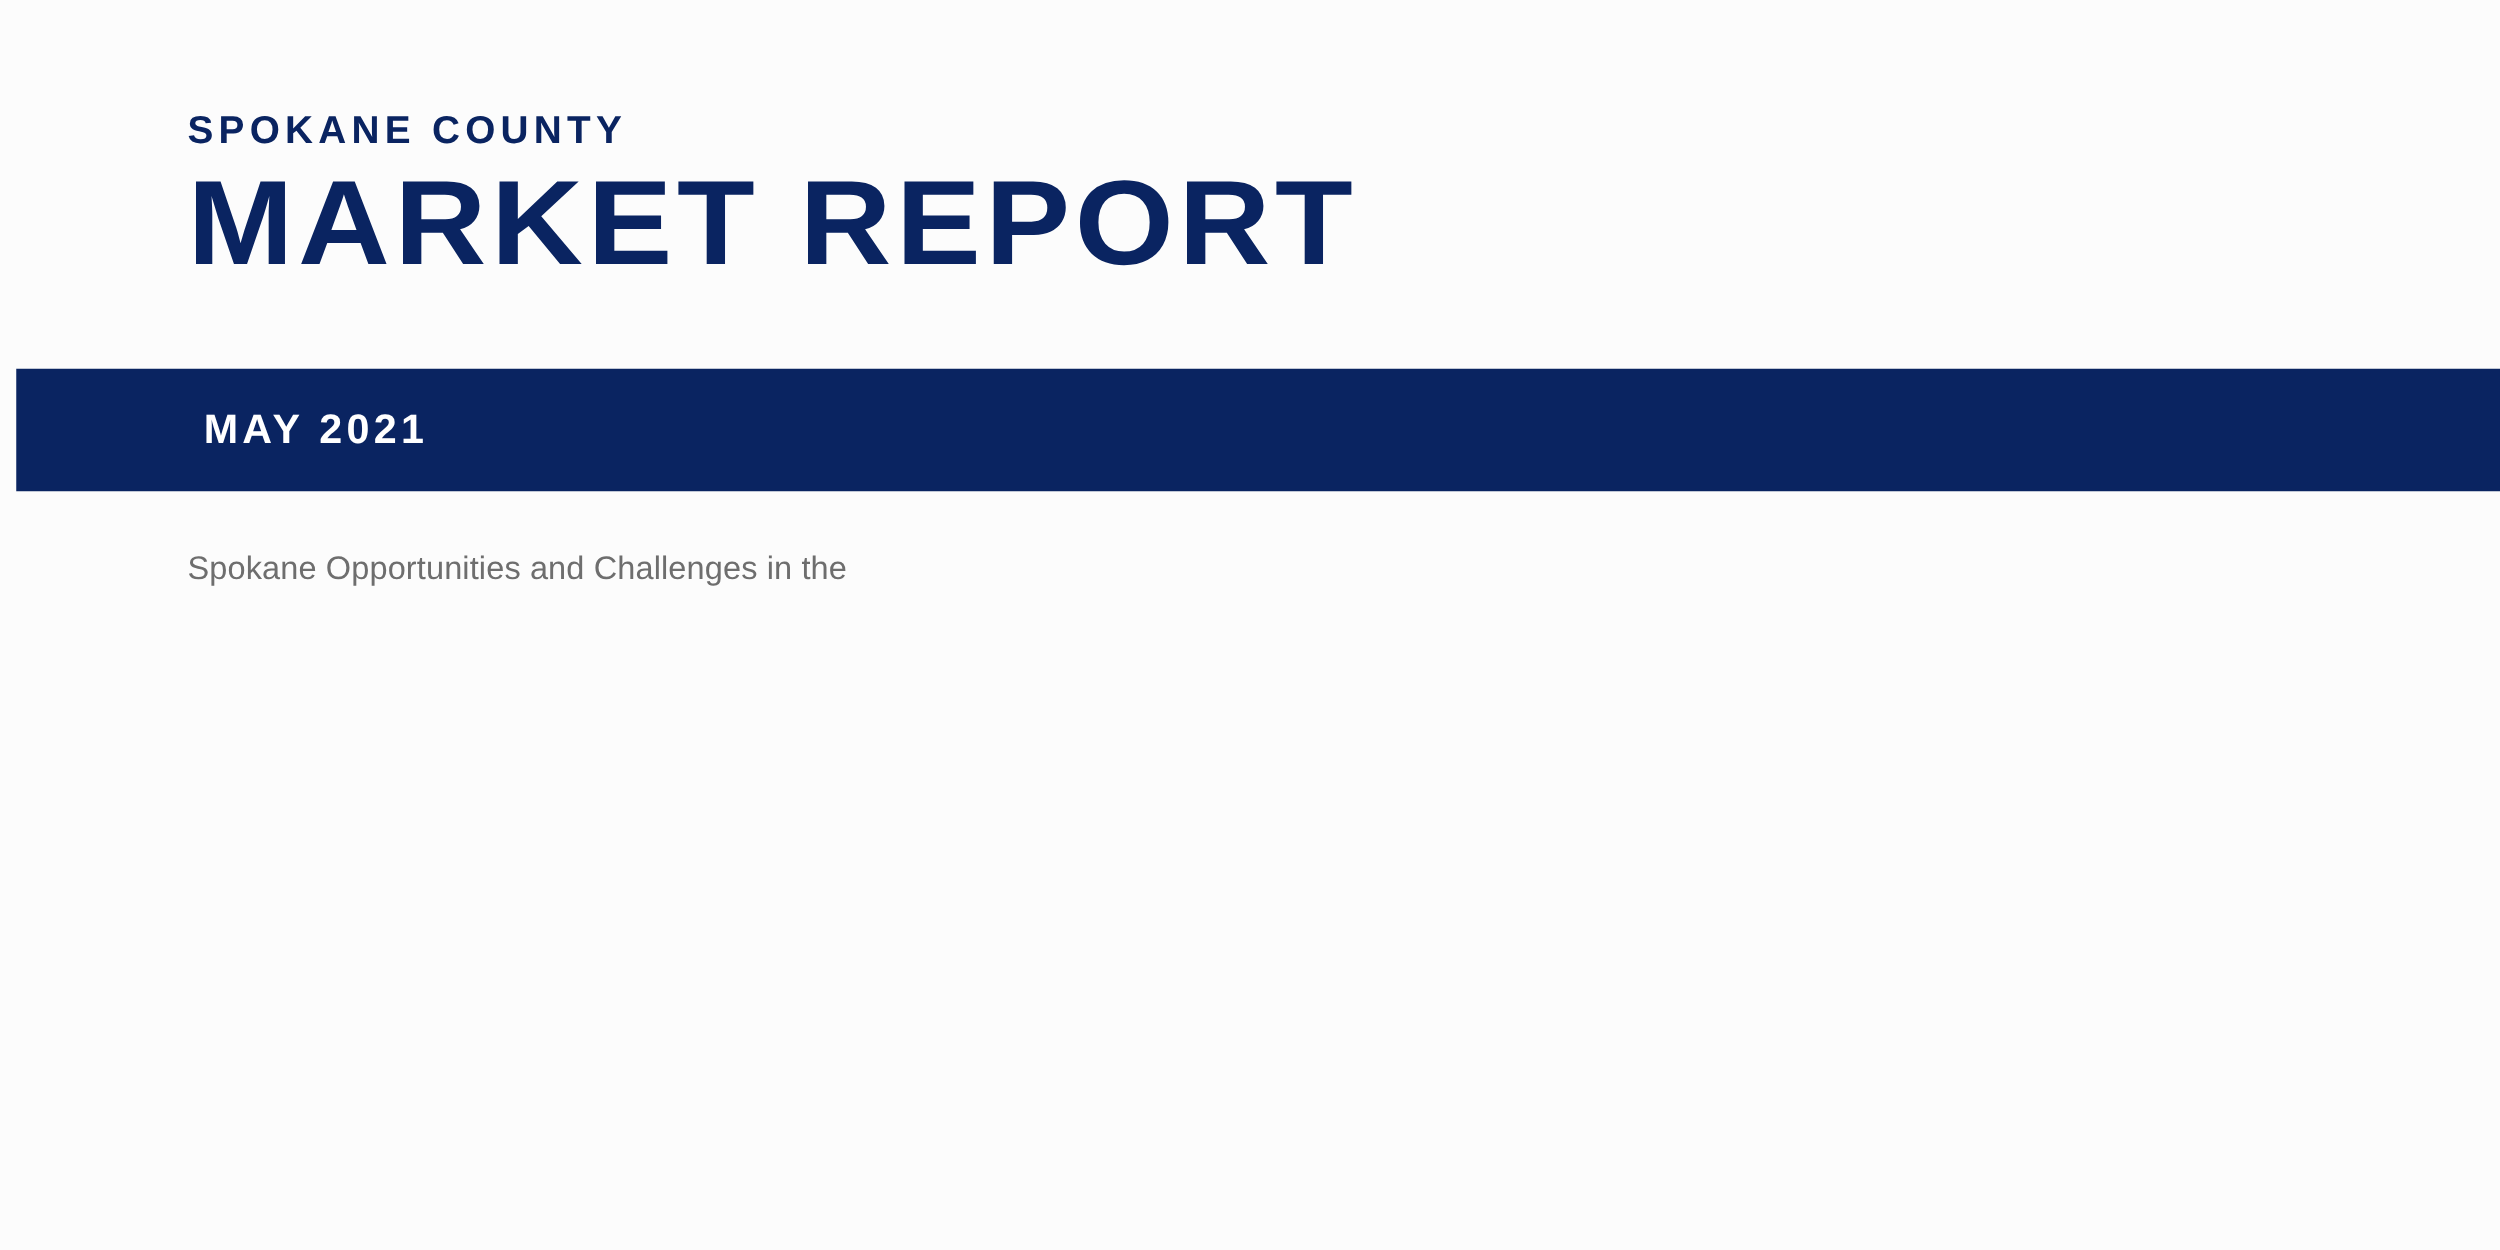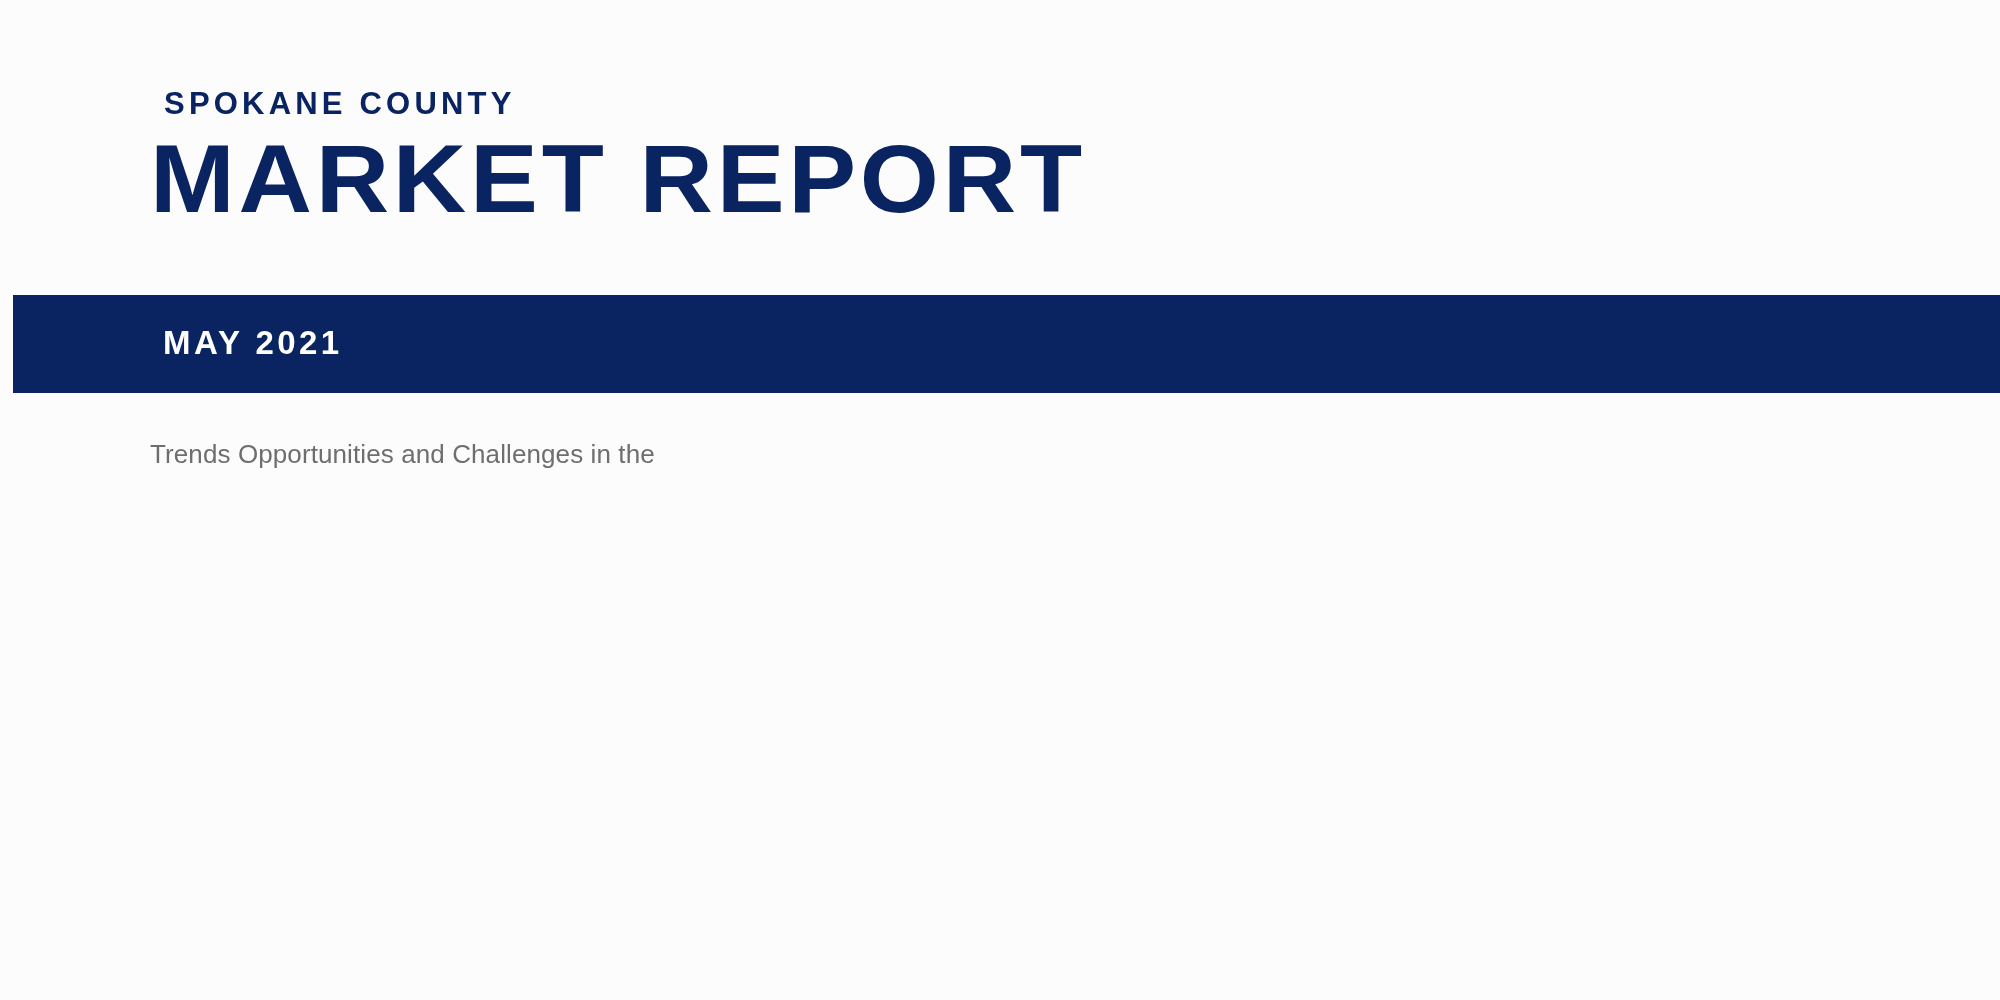--- a/index.html
+++ b/index.html
@@ -33,21 +33,21 @@
     left: 150px;
     top: 88px;
     width: 1500px;
   }
   #eyebrow {
     color: #0a2461;
     font-size: 31px;
     font-weight: bold;
     letter-spacing: 4.2px;
     line-height: 1;
-    margin: 0 0 12px 14px;
+    margin: 0 0 12px 0;
     white-space: nowrap;
   }
   #headline {
     color: #0a2461;
     font-size: 96px;
     font-weight: bold;
     letter-spacing: 3.5px;
     line-height: 1;
     margin: 0;
     white-space: nowrap;
@@ -176,16 +176,16 @@
   <div id="header-block">
     <div id="eyebrow">SPOKANE COUNTY</div>
     <h1 id="headline">MARKET REPORT</h1>
   </div>
 
   <div id="date-band">
     <div id="date-label">MAY 2021</div>
   </div>
 
   <div id="subtitle">
-    <span class="sub-line">Trends Opportunities and Challenges in the</span>
+    <span class="sub-line">Spokane Opportunities and Challenges in the</span>
   </div>
 
 </div>
 
 </body></html>

